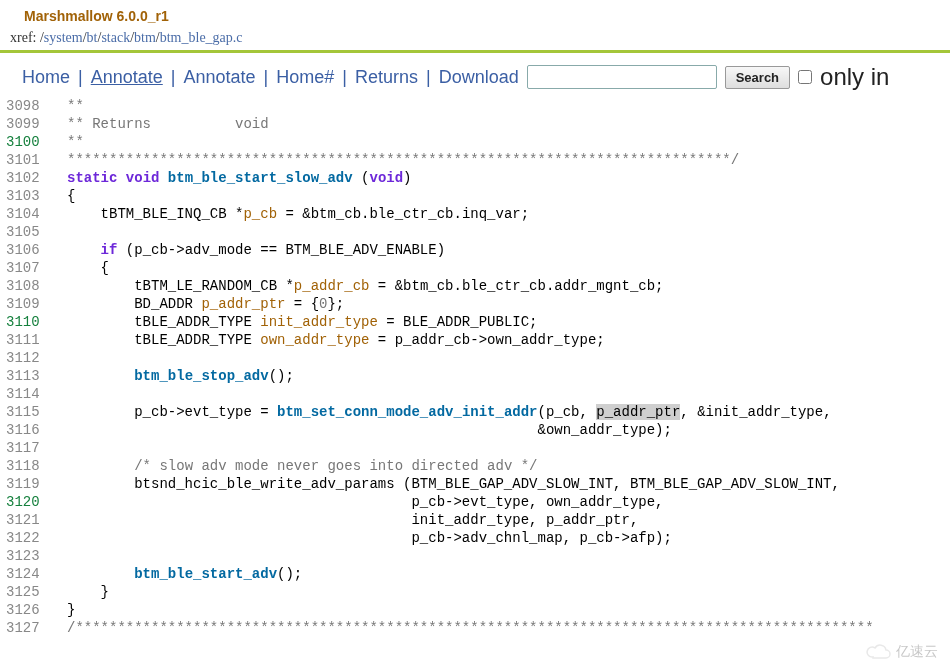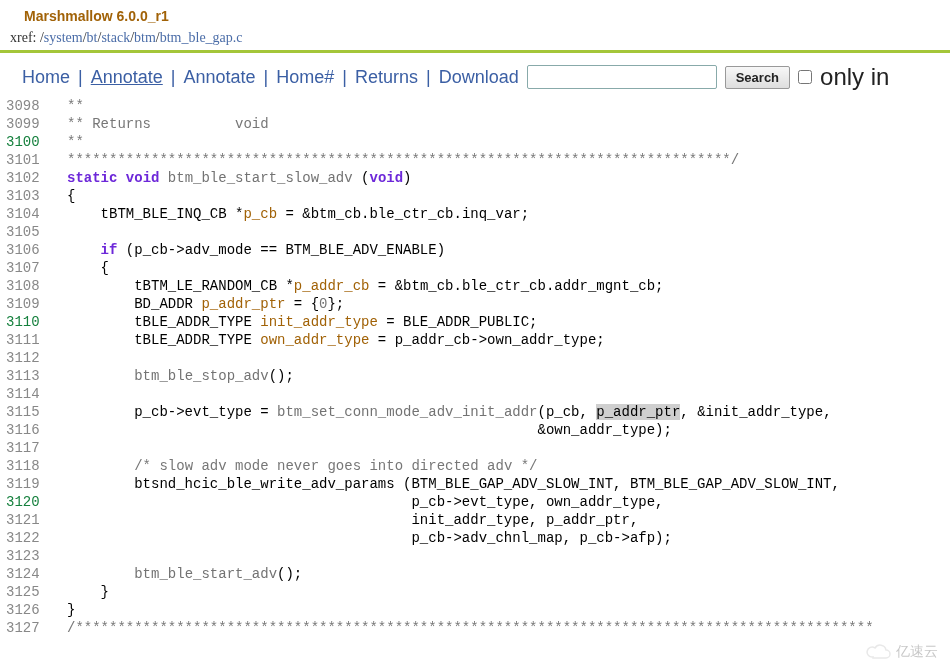--- a/index.html
+++ b/index.html
@@ -17,21 +17,21 @@
 .toolbar a.active{text-decoration:underline}
 .toolbar .sep{color:#3b5fa4}
 .searchbox{width:190px;height:24px;border:1px solid #8aa;border-radius:2px;padding:2px 6px}
 .searchbtn{background:linear-gradient(#f7f7f7,#dedede);border:1px solid #999;padding:3px 10px;font-weight:bold;font-size:13px;border-radius:2px;cursor:pointer;color:#222}
 .onlyin{font-size:24px;color:#222}
 .code{font-family:"Courier New",monospace;font-size:14px;line-height:18px;padding:0 0 0 6px;white-space:pre;overflow:hidden}
 .ln{display:inline-block;width:40px;text-align:left;color:#888;margin-right:21px}
 .ln.mark{color:#15803d}
 .c{color:#777}
 .kw{color:#6d28d9;font-weight:bold}
-.fn{color:#737373;font-weight:normal}
+.fn{color:#0369a1;font-weight:bold}
 .var{color:#a16207}
 .n{color:#777}
 .hl{background:#cfcfcf}
 .watermark{position:absolute;right:12px;bottom:10px;color:#c8c8c8;font-size:14px;display:flex;align-items:center;gap:4px}
 .watermark svg{opacity:.4}
 input[type=checkbox]{width:14px;height:14px}
 </style>
 </head>
 <body>
 

